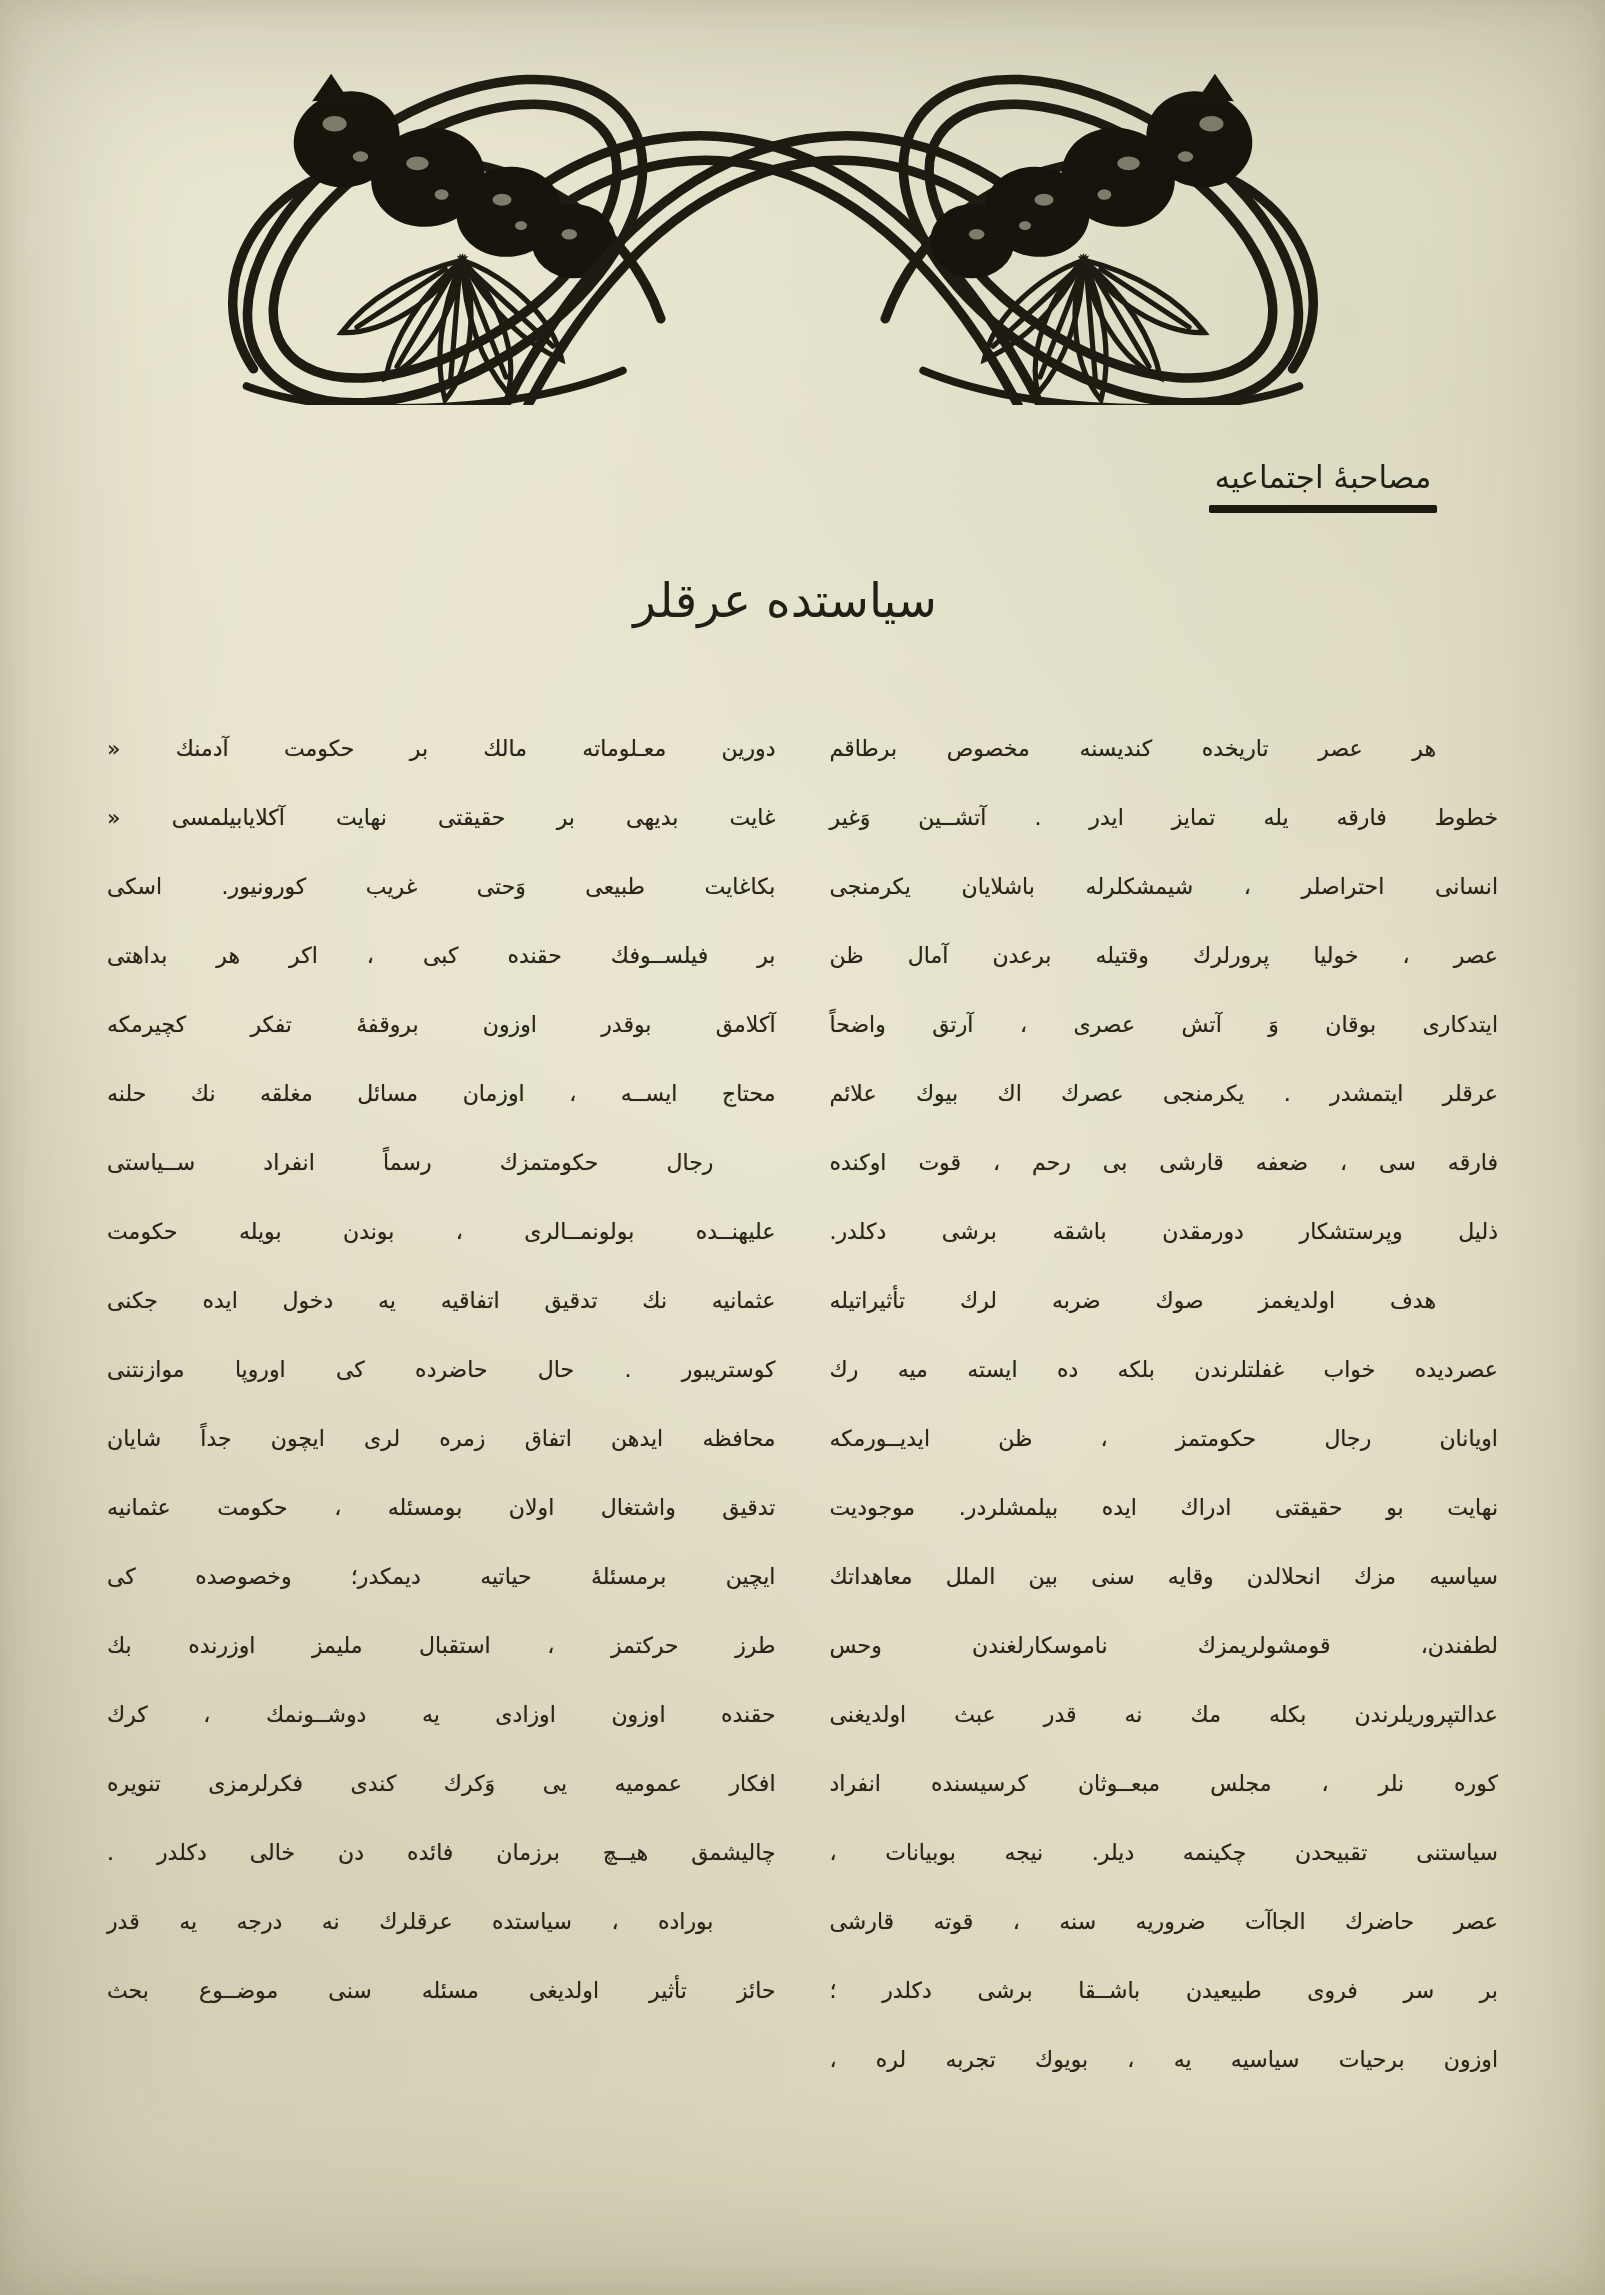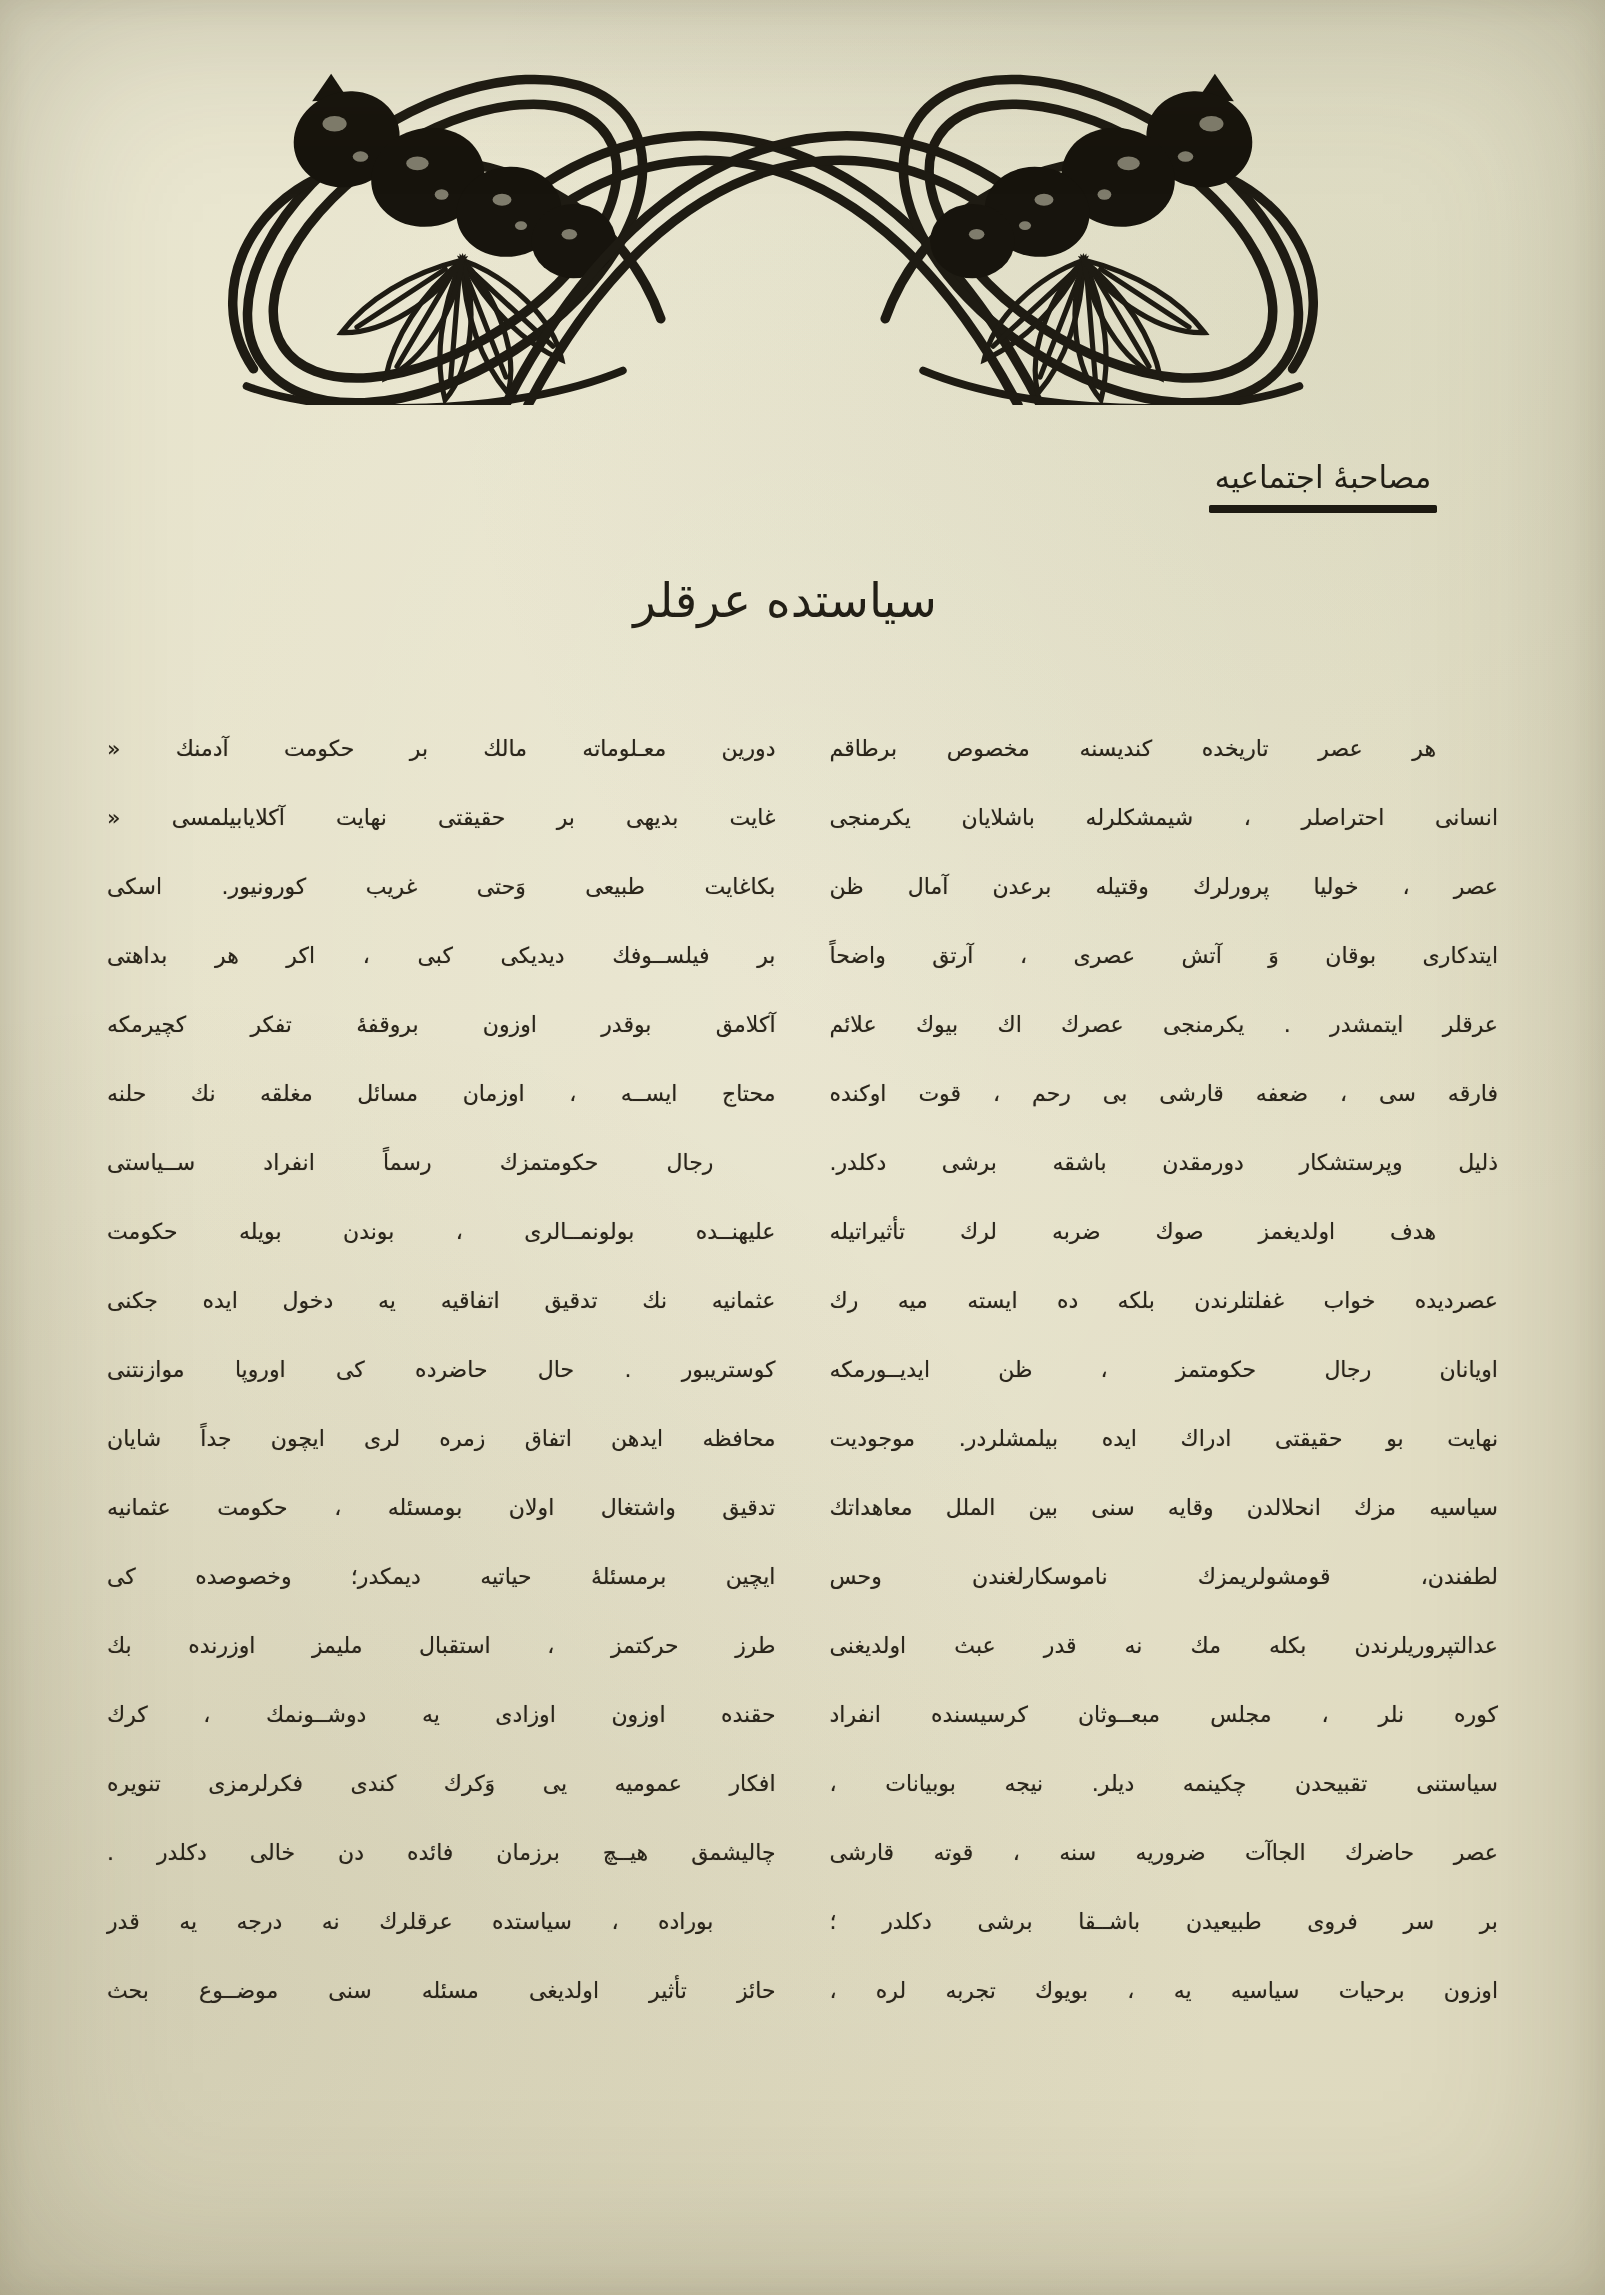--- a/index.html
+++ b/index.html
@@ -107,20 +107,21 @@
     <div class="kicker-text">مصاحبهٔ اجتماعيه</div>
     <div class="kicker-rule"></div>
   </div>
 
   <h1 class="title">سياستده عرقلر</h1>
 
   <div class="columns">
     <div class="col">
 
     <div class="line indent">هر عصر تاريخده كنديسنه مخصوص برطاقم</div>
+        <div class="line">خطوط فارقه يله تمايز ايدر . آتشــين وَغير</div>
         <div class="line">انسانى احتراصلر ، شيمشكلرله باشلايان يكرمنجى</div>
         <div class="line">عصر ، خوليا پرورلرك وقتيله برعدن آمال ظن</div>
         <div class="line">ايتدكارى بوقان وَ آتش عصرى ، آرتق واضحاً</div>
         <div class="line">عرقلر ايتمشدر . يكرمنجى عصرك اك بيوك علائم</div>
         <div class="line">فارقه سى ، ضعفه قارشى بى رحم ، قوت اوكنده</div>
         <div class="line">ذليل وپرستشكار دورمقدن باشقه برشى دكلدر.</div>
         <div class="line indent">هدف اولديغمز صوك ضربه لرك تأثيراتيله</div>
         <div class="line">عصرديده خواب غفلتلرندن بلكه ده ايسته ميه رك</div>
         <div class="line">اويانان رجال حكومتمز ، ظن ايديــورمكه</div>
         <div class="line">نهايت بو حقيقتى ادراك ايده بيلمشلردر. موجوديت</div>
@@ -131,21 +132,21 @@
         <div class="line">سياستنى تقبيحدن چكينمه ديلر. نيجه بوبيانات ،</div>
         <div class="line">عصر حاضرك الجاآت ضروريه سنه ، قوته قارشى</div>
         <div class="line">بر سر فروى طبيعيدن باشــقا برشى دكلدر ؛</div>
         <div class="line">اوزون برحيات سياسيه يه ، بويوك تجربه لره ،</div>
       </div>
     <div class="col">
 
     <div class="line">دورين معـلوماته مالك بر حكومت آدمنك «</div>
         <div class="line">غايت بديهى بر حقيقتى نهايت آكلايابيلمسى «</div>
         <div class="line">بكاغايت طبيعى وَحتى غريب كورونيور. اسكى</div>
-        <div class="line">بر فيلســوفك ديديكى كبى ، اكر هر بداهتى</div>
+        <div class="line">بر فيلســوفك حقنده كبى ، اكر هر بداهتى</div>
         <div class="line">آكلامق بوقدر اوزون بروقفهٔ تفكر كچيرمكه</div>
         <div class="line">محتاج ايســه ، اوزمان مسائل مغلقه نك حلنه</div>
         <div class="line indent">رجال حكومتمزك رسماً انفراد ســياستى</div>
         <div class="line">عليهنــده بولونمــالرى ، بوندن بويله حكومت</div>
         <div class="line">عثمانيه نك تدقيق اتفاقيه يه دخول ايده جكنى</div>
         <div class="line">كوستريبور . حال حاضرده كى اوروپا موازنتنى</div>
         <div class="line">محافظه ايدهن اتفاق زمره لرى ايچون جداً شايان</div>
         <div class="line">تدقيق واشتغال اولان بومسئله ، حكومت عثمانيه</div>
         <div class="line">ايچين برمسئلهٔ حياتيه ديمكدر؛ وخصوصده كى</div>
         <div class="line">طرز حركتمز ، استقبال مليمز اوزرنده بك</div>

